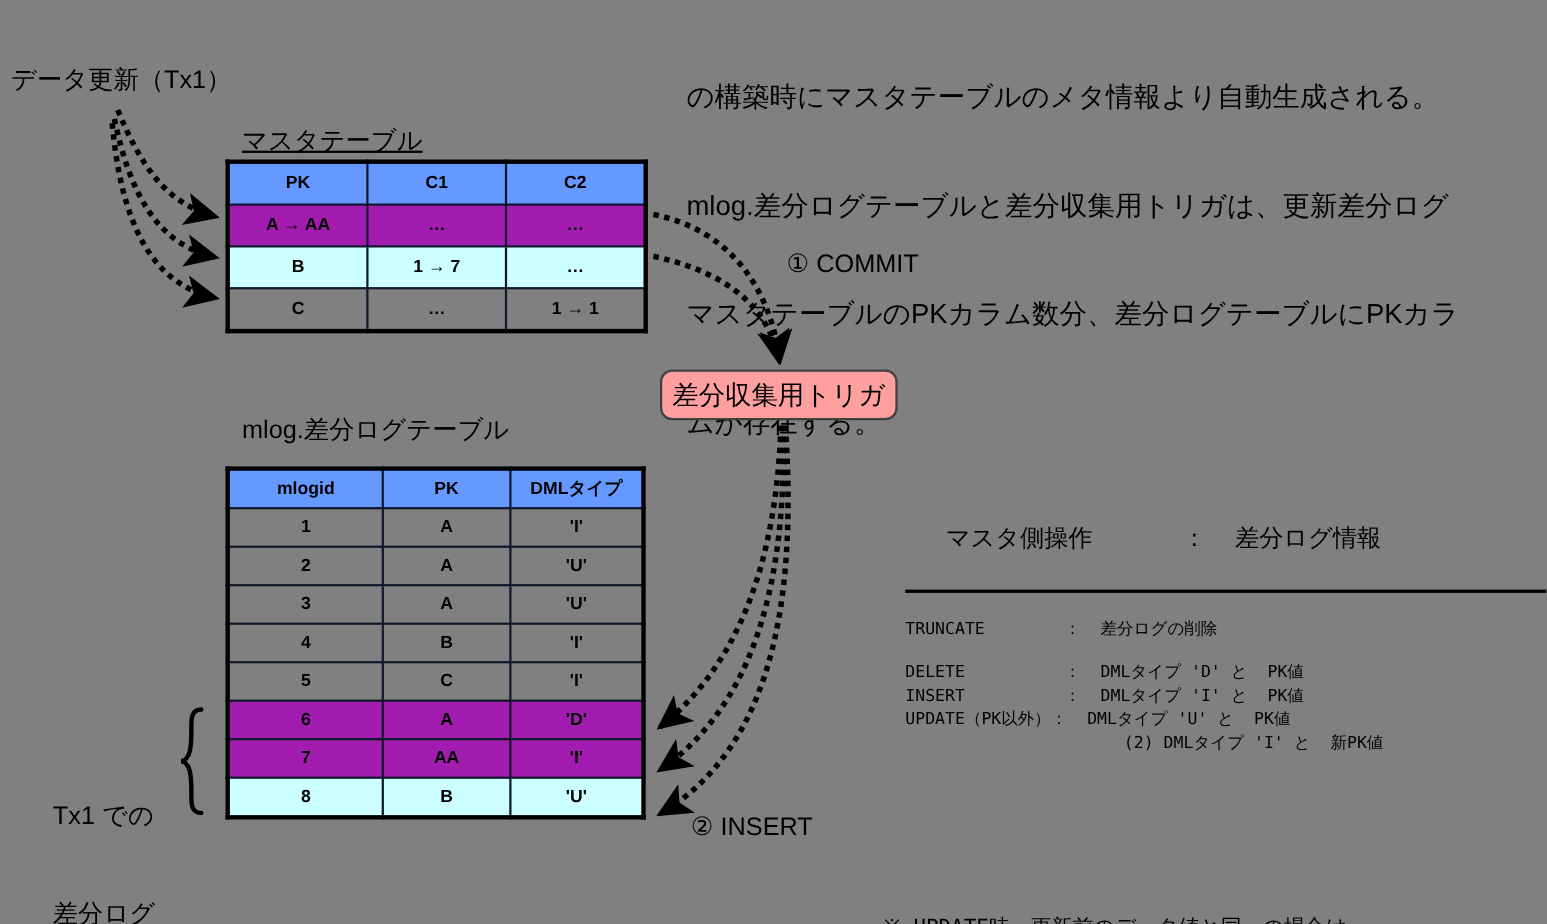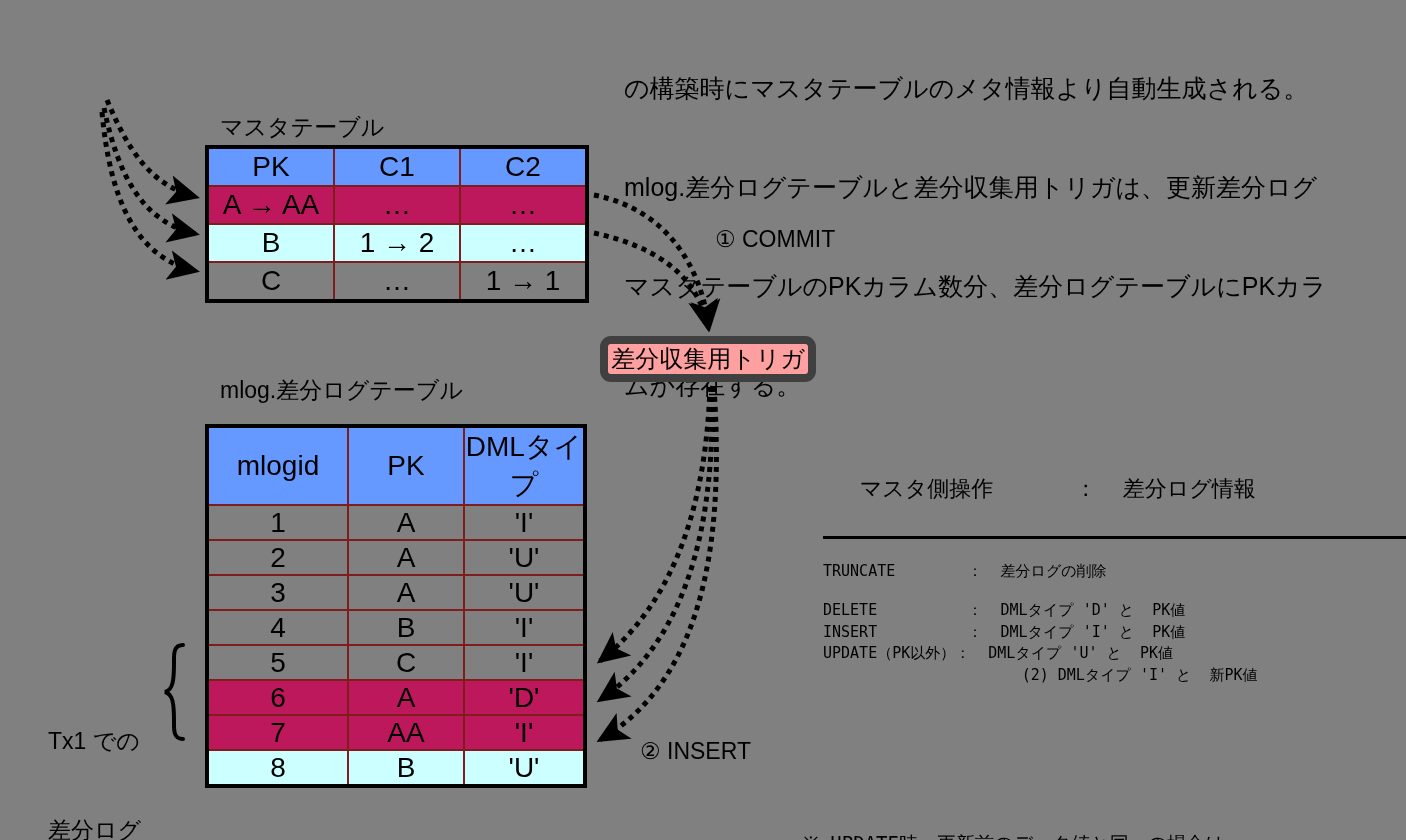--- a/index.html
+++ b/index.html
@@ -33,29 +33,29 @@
   .lbl-22 { font-size: 23px; }
 
   
   .tbl {
     border-collapse: collapse;
     border: 4px solid #000;
     background: #808080;
     table-layout: fixed;
   }
   .tbl td, .tbl th {
-    border: 2px solid #7f1d1d;
+    border: 2px solid #0f172a;
     text-align: center;
-    font-weight: normal;
-    font-size: 28px;
+    font-weight: bold;
+    font-size: 16px;
     padding: 0;
     color: #000;
   }
   .hdr { background: #6699FF; }
-  .yel { background: #be185d; }
+  .yel { background: #a21caf; }
   .cya { background: #CCFFFF; }
   .gry { background: #808080; }
 
   #master-table { left: 205px; top: 145px; }
   #master-table td, #master-table th { height: 36px; }
   #master-table .c0 { width: 124px; }
   #master-table .c1 { width: 124px; }
   #master-table .c2 { width: 124px; }
 
   #mlog-table { left: 205px; top: 424px; }
@@ -69,21 +69,21 @@
     white-space: pre;
   }
 
   
   #trigger-box {
     left: 600px;
     top: 336px;
     width: 216px;
     height: 46px;
     background: #FFA0A0;
-    border: 8px solid #404040;
+    border: 2px solid #404040;
     border-radius: 11px;
     display: flex;
     align-items: center;
     justify-content: center;
     font-size: 24px;
     white-space: pre;
     box-sizing: border-box;
   }
 
   
@@ -128,38 +128,39 @@
 
 <div id="page">
 
   <div class="abs txt intro" id="intro-text" style="left:624px; top:6px; width:780px;">
     <div>の構築時にマスタテーブルのメタ情報より自動生成される。</div>
     <div>mlog.差分ログテーブルと差分収集用トリガは、更新差分ログ</div>
     <div>マスタテーブルのPKカラム数分、差分ログテーブルにPKカラ</div>
     <div>ムが存在する。</div>
   </div>
 
-
-  <div class="abs txt tbl-caption" style="left:220px; top:113px;">マスタテーブル</div>
+  <div class="abs txt lbl-22" style="left:10px; top:58px;">データ更新（Tx1）</div>
+
+  <div class="abs txt tbl-caption" style="left:220px; top:113px;text-decoration:underline;">マスタテーブル</div>
 
   <table class="tbl abs" id="master-table">
     <tbody>
         <tr>
       <th class="hdr c0">PK</th>
       <th class="hdr c1">C1</th>
       <th class="hdr c2">C2</th>
     </tr>
     <tr>
       <td class="yel">A → AA</td>
       <td class="yel">…</td>
       <td class="yel">…</td>
     </tr>
     <tr>
       <td class="cya">B</td>
-      <td class="cya">1 → 2</td>
+      <td class="cya">1 → 7</td>
       <td class="cya">…</td>
     </tr>
     <tr>
       <td class="gry">C</td>
       <td class="gry">…</td>
       <td class="gry">1 → 1</td>
     </tr>
   </tbody>
     </table>
 
@@ -219,21 +220,21 @@
       <td class="cya">'U'</td>
     </tr>
   </tbody>
     </table>
 
   <div class="abs txt lbl-22" style="left:48px; top:667px; text-align:left;">
     <div>Tx1 での</div>
     <div>差分ログ</div>
   </div>
 
-  <div class="abs txt lbl-22" style="left:628px; top:737px;margin-left:12px;">② INSERT</div>
+  <div class="abs txt lbl-22" style="left:628px; top:737px;">② INSERT</div>
 
   <div class="abs" id="legend">
     <div class="leg-head">
       <span style="display:inline-block;width:215px;">マスタ側操作</span><span style="display:inline-block;width:48px;">：</span><span>差分ログ情報</span>
     </div>
     <div id="legend-rule"></div>
     <div class="leg-line">TRUNCATE        ：  差分ログの削除</div>
     <div class="leg-gap"></div>
     <div class="leg-line">DELETE          ：  DMLタイプ 'D' と  PK値</div>
     <div class="leg-line">INSERT          ：  DMLタイプ 'I' と  PK値</div>

